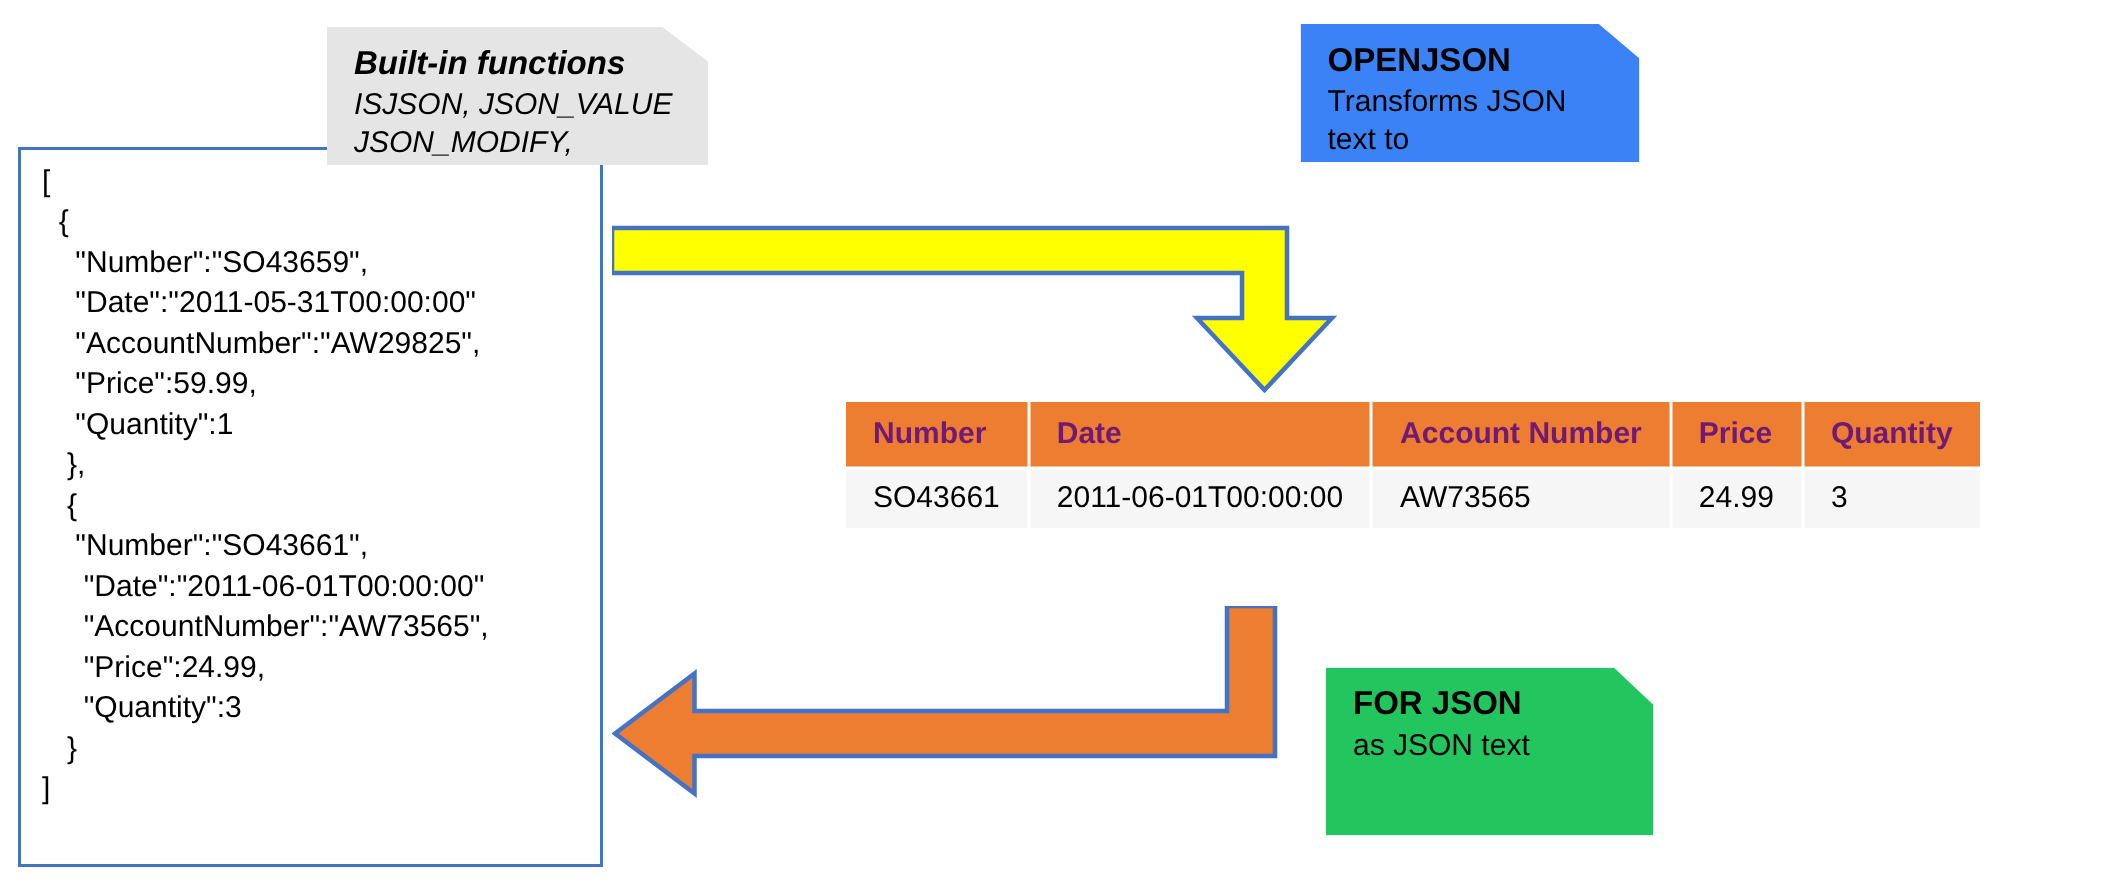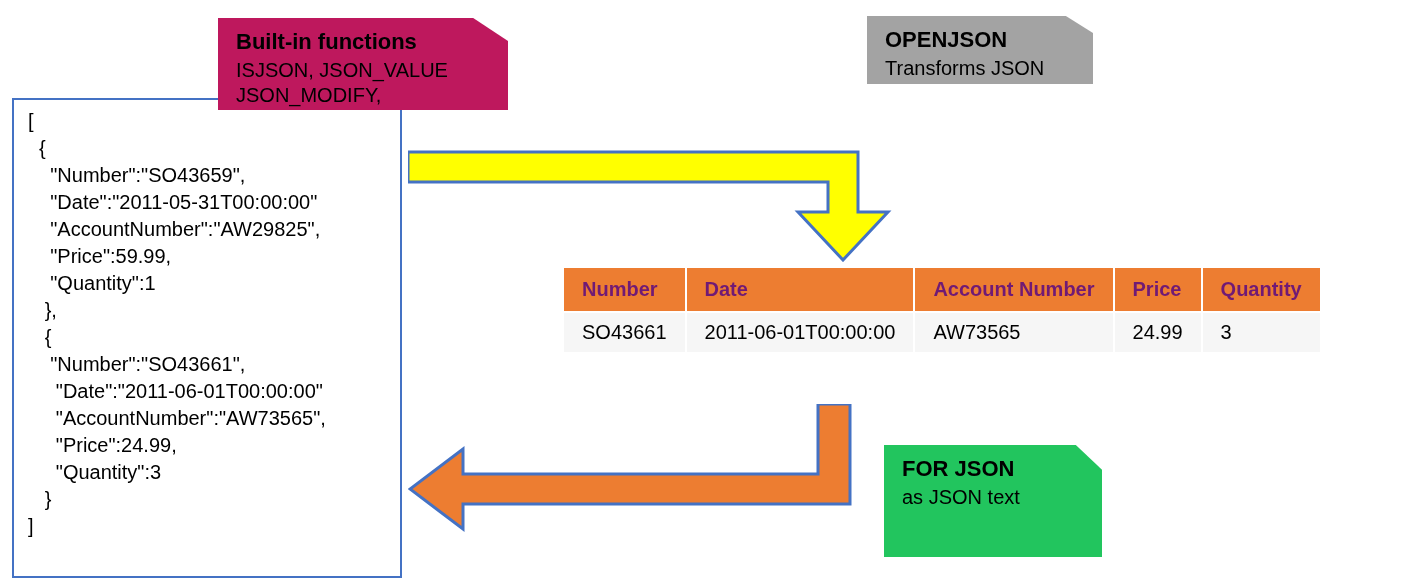--- a/index.html
+++ b/index.html
@@ -27,27 +27,28 @@
     color: #000;
   }
   .callout {
     position: absolute;
     padding: 10px 18px 14px 18px;
     font-size: 20px;
     line-height: 1.25;
   }
   .callout .title { font-weight: 700; font-size: 22px; margin-bottom: 2px; }
   .callout-builtins {
-    left: 218px; top: 18px; width: 290px; height: 92px;
-    background: #be185d;
+    left: 218px; top: 18px; width: 254px; height: 92px;
+    background: #e5e5e5;
     clip-path: polygon(0 0, 88% 0, 100% 25%, 100% 100%, 0 100%);
+    font-style: italic;
   }
   .callout-openjson {
-    left: 867px; top: 16px; width: 226px; height: 68px;
-    background: #a3a3a3;
+    left: 867px; top: 16px; width: 226px; height: 92px;
+    background: #3b82f6;
     clip-path: polygon(0 0, 88% 0, 100% 25%, 100% 100%, 0 100%);
   }
   .callout-forjson {
     left: 884px; top: 445px; width: 218px; height: 112px;
     background: #22c55e;
     clip-path: polygon(0 0, 88% 0, 100% 22%, 100% 100%, 0 100%);
   }
   .arrow-openjson {
     position: absolute;
     left: 408px; top: 142px;

